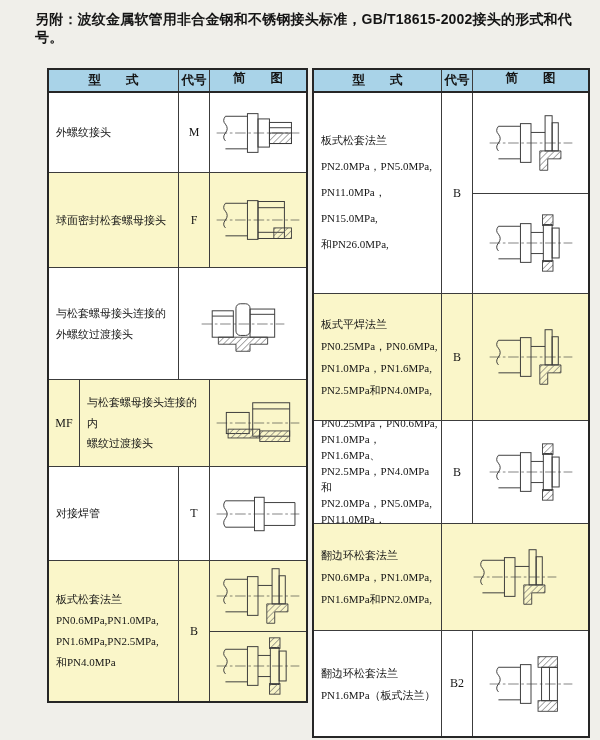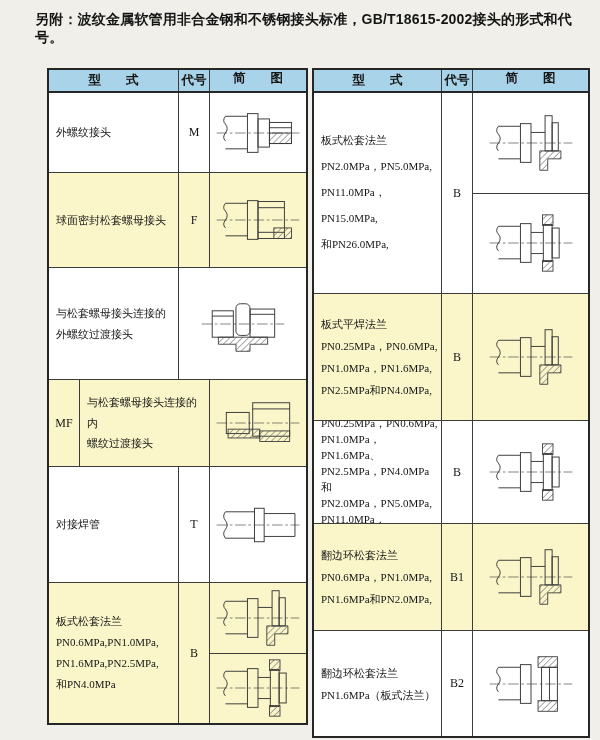--- a/index.html
+++ b/index.html
@@ -38,21 +38,21 @@
   .c-code{width:31px;justify-content:center;font-size:12px}
   .c-diag{flex:1;flex-direction:column;align-items:stretch;padding:0}
   .dbox{flex:1;display:flex;align-items:center;justify-content:center}
   .dbox + .dbox{border-top:1px solid #3c3c3c}
   .dbox svg{display:block}
   .lh-l .c-type{line-height:2.0}
   .lh-xl .c-type{line-height:2.35}
   .tight .c-type{line-height:1.45}
   
   .lr0{height:80px}.lr1{height:95px}.lr2{height:112px}
-  .lr3{height:87px}.lr4{height:116px}.lr5{height:140px}
+  .lr3{height:87px}.lr4{height:94px}.lr5{height:140px}
   .rr0{height:201px}.rr1{height:127px}.rr2{height:103px}
   .rr3{height:107px}.rr4{height:105px}
 </style>
 </head>
 <body>
 
 <svg width="0" height="0" style="position:absolute" aria-hidden="true">
   <defs>
     <pattern id="hpat" patternUnits="userSpaceOnUse" width="5" height="5" patternTransform="rotate(45)">
       <line x1="0" y1="0" x2="0" y2="5" stroke="#666" stroke-width="1.3"></line>
@@ -295,21 +295,20 @@
             <rect x="63" y="55" width="12" height="12" fill="url(#hpat)" stroke="#3a3a3a" stroke-width="1"></rect>
           </svg>
         </div>
     </div>
   </div>
 
   <div class="trow hl lh-l rr3">
     <div class="cell c-type">翻边环松套法兰
 PN0.6MPa，PN1.0MPa,
 PN1.6MPa和PN2.0MPa,</div>
-    <div class="cell c-code">B1</div>
     <div class="cell c-diag">
       <div class="dbox">
           <svg viewBox="0 0 100 70" width="88" height="62" xmlns="http://www.w3.org/2000/svg">
             <line x1="3" y1="35" x2="97" y2="35" stroke="#3a3a3a" stroke-width="0.7" stroke-dasharray="12 3 3 3"></line>
             <path d="M13 16 q-4 5 0 9 q4 5 0 10 q-4 5 0 9" fill="none" stroke="#3a3a3a" stroke-width="1.1"></path>
             <line x1="13" y1="16" x2="38" y2="16" fill="none" stroke="#3a3a3a" stroke-width="1.1"></line>
             <line x1="13" y1="53" x2="38" y2="53" fill="none" stroke="#3a3a3a" stroke-width="1.1"></line>
             <rect x="38" y="13" width="12" height="44" fill="none" stroke="#3a3a3a" stroke-width="1.1"></rect>
             <line x1="50" y1="23" x2="66" y2="23" fill="none" stroke="#3a3a3a" stroke-width="1.1"></line>
             <rect x="66" y="4" width="8" height="40" fill="none" stroke="#3a3a3a" stroke-width="1.1"></rect>

